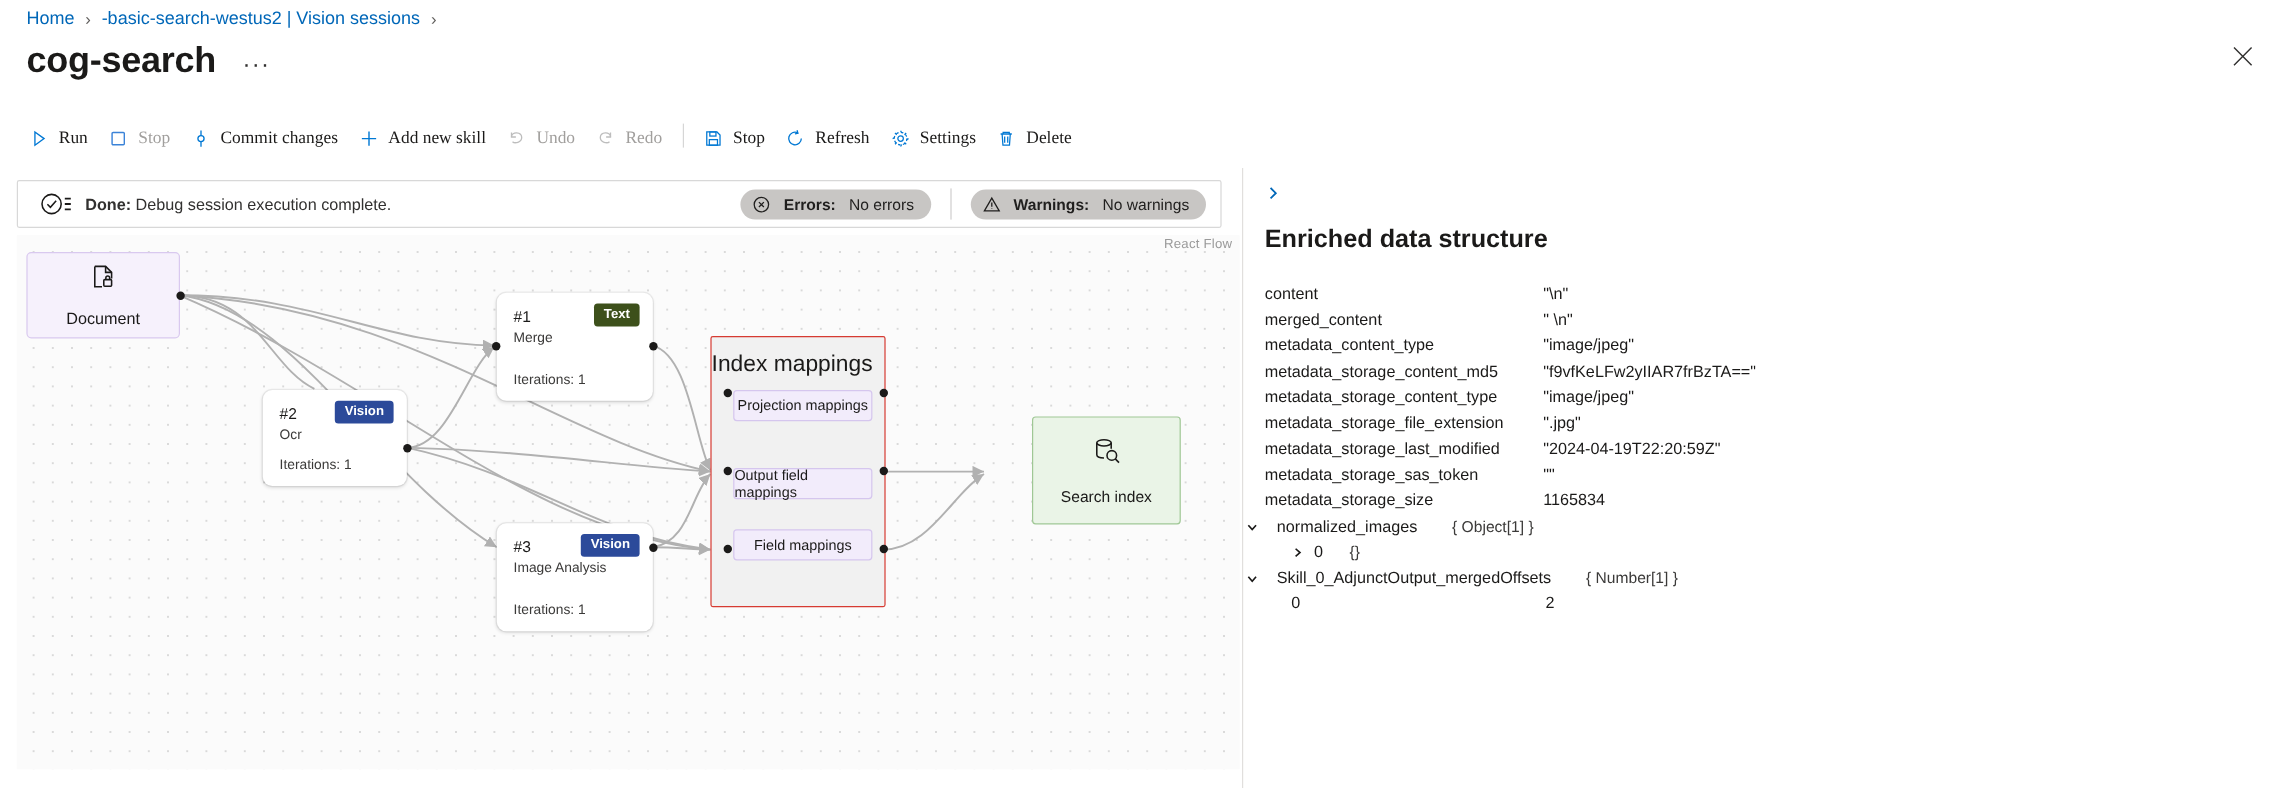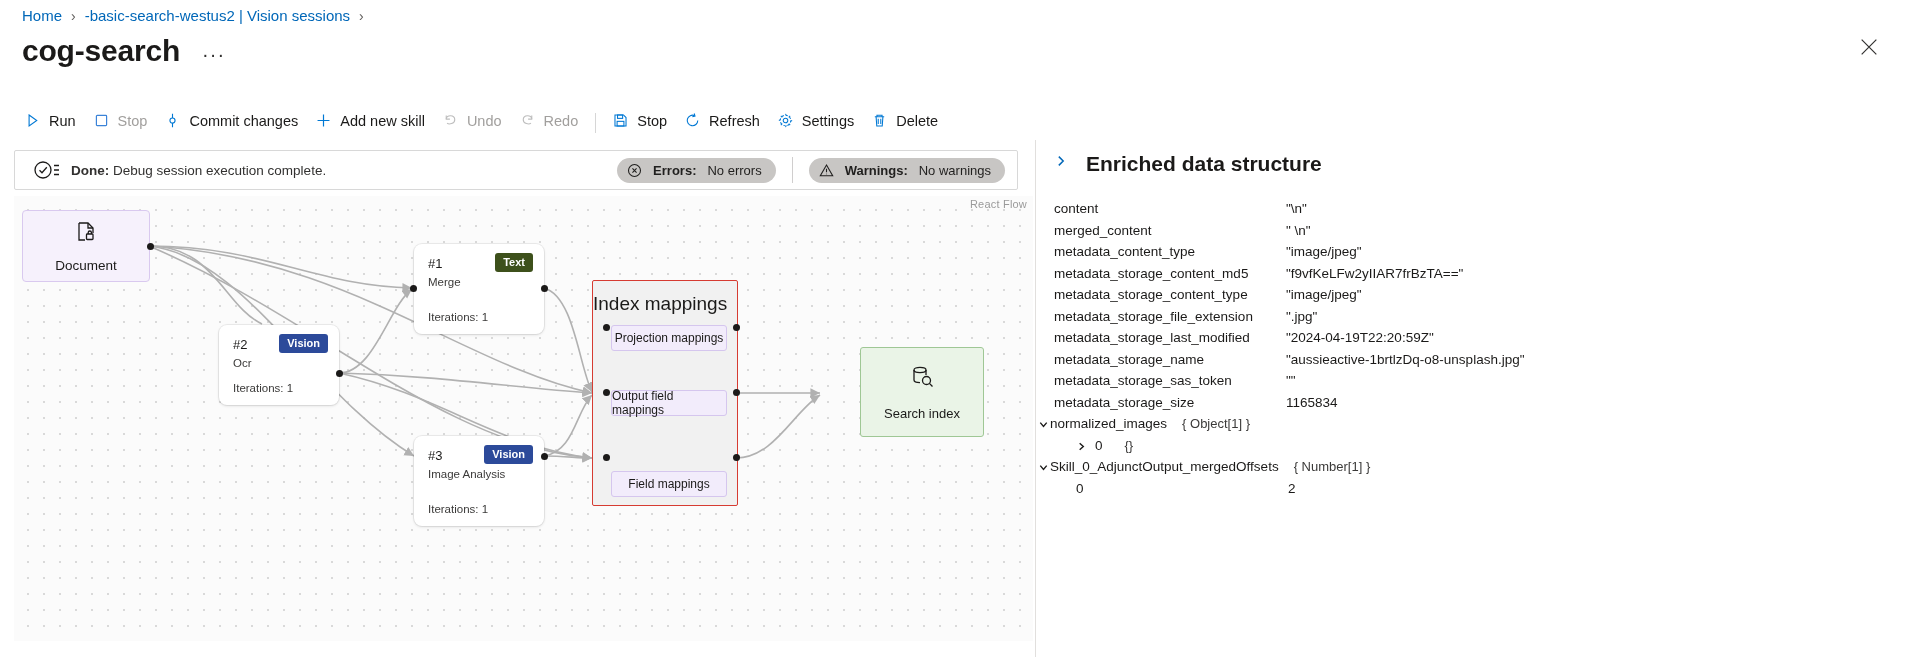--- a/index.html
+++ b/index.html
@@ -39,22 +39,22 @@
   .close-x {
     position: absolute; right: 22px; top: 36px;
     width: 28px; height: 28px; cursor: pointer;
     color:#323130;
   }
   .close-x svg { display:block; }
 
   
   .toolbar {
     position: absolute; left: 18px; top: 103px;
-    display: flex; align-items: flex-end; height: 30px;
-    font-size: 14.5px; color: #1b1a19;
+    display: flex; align-items: flex-start; height: 30px;
+    font-size: 14.5px; color: #1b1a19; font-family: Liberation Serif, serif;
   }
   .tb-item {
     display: flex; align-items: center; gap: 8px;
     padding: 4px 11px 4px 6px; cursor: pointer; white-space: nowrap;
     border-radius: 2px;
   }
   .tb-item.disabled { color: #a19f9d; cursor: default; }
   .tb-ico { width: 17px; height: 17px; display:block; color:#0078d4; flex: none; }
   .tb-item.disabled .tb-ico { color:#bdbdbd; }
   .tb-sep {
@@ -162,29 +162,30 @@
   .right-panel {
     position:absolute; left: 1035px; top: 140px;
     width: 873px; height: 517px;
     border-left: 1px solid #e1dfdd;
     background:#fff;
     overflow: hidden;
   }
   .panel-head {
     display:flex; align-items:flex-start; gap: 18px;
     padding: 12px 0 0 18px;
+    flex-direction: column;
   }
   .panel-head .chev { color:#0067b8; width:14px; height:18px; cursor:pointer;}
   .panel-title { font-size: 21px; font-weight: 600; color:#1b1a19; }
 
   .data-list { margin-top: 22px; font-size: 13.5px; color:#1b1a19; }
   .drow { display:flex; align-items:center; height: 21.5px; padding-left: 18px; }
   .dkey { width: 232px; flex:none; white-space:nowrap; }
   .dval { white-space: nowrap; overflow:hidden; }
-  .drow.expandable .dkey { display:flex; align-items:center; gap:1px; margin-left:-16px; }
+  .drow.expandable .dkey { display:flex; align-items:center; gap:15px; margin-left:-16px; }
   .drow.expandable .dkey .kname { margin-left:0; }
   .dtype { color:#3b3a39; margin-left: 14px; font-size: 13px; }
   .chev-d { width: 11px; height: 11px; flex:none; color:#1b1a19; }
   .indent1 { padding-left: 40px; }
   .nested-key { display:flex; align-items:center; gap:8px; }
 </style>
 </head>
 <body>
 
 <div class="page">
@@ -423,21 +424,21 @@
       <div class="badge vision">Vision</div>
       <div class="skill-name">Image Analysis</div>
       <div class="skill-iter">Iterations: 1</div>
     </div>
     <div class="handle" style="left:527px; top:257px;"></div>
 
     <div class="group-box" style="left:578px; top:84px; width:146px; height:226px;">
       <div class="group-title">Index mappings</div>
       <div class="map-chip" style="top:44px;">Projection mappings</div>
       <div class="map-chip" style="top:109px;">Output field mappings</div>
-      <div class="map-chip" style="top:190px;">Field mappings</div>
+      <div class="map-chip" style="top:160px;">Field mappings</div>
     </div>
     <div class="handle" style="left:589px; top:128px;"></div>
     <div class="handle" style="left:719px; top:128px;"></div>
     <div class="handle" style="left:589px; top:193px;"></div>
     <div class="handle" style="left:719px; top:193px;"></div>
     <div class="handle" style="left:589px; top:258px;"></div>
     <div class="handle" style="left:719px; top:258px;"></div>
 
     <div class="node node-index" style="left:806px; top:151px; width:124px; height:90px;">
       <span>
@@ -485,24 +486,20 @@
         <span class="dkey">metadata_storage_content_type</span>
         <span class="dval">"image/jpeg"</span>
       </div>
       <div class="drow">
         <span class="dkey">metadata_storage_file_extension</span>
         <span class="dval">".jpg"</span>
       </div>
       <div class="drow">
         <span class="dkey">metadata_storage_last_modified</span>
         <span class="dval">"2024-04-19T22:20:59Z"</span>
-      </div>
-      <div class="drow">
-        <span class="dkey">metadata_storage_name</span>
-        <span class="dval">"aussieactive-1brtlzDq-o8-unsplash.jpg"</span>
       </div>
       <div class="drow">
         <span class="dkey">metadata_storage_sas_token</span>
         <span class="dval">""</span>
       </div>
       <div class="drow">
         <span class="dkey">metadata_storage_size</span>
         <span class="dval">1165834</span>
       </div>
 

